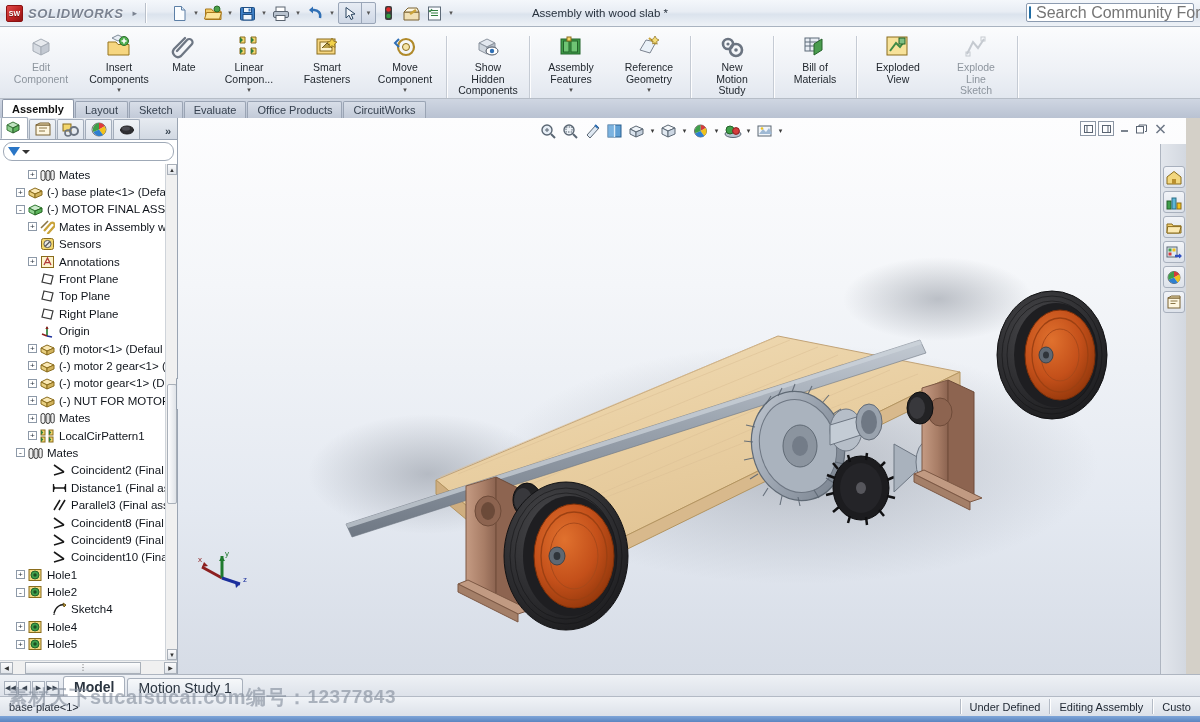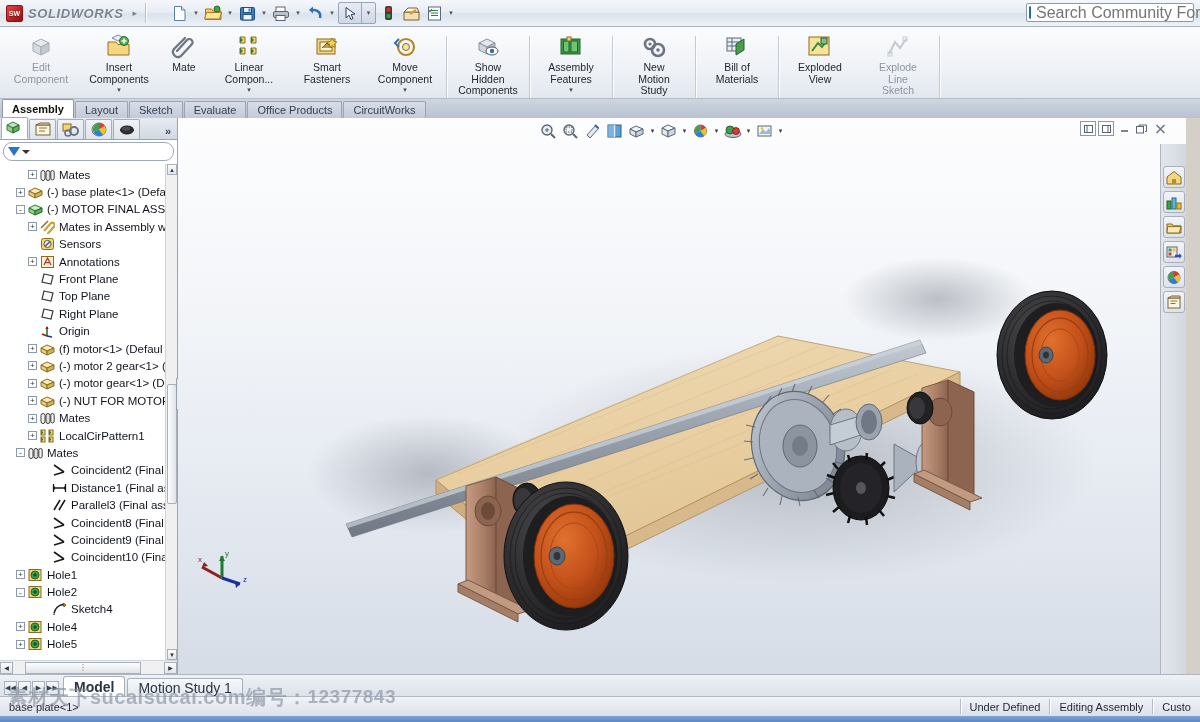--- a/index.html
+++ b/index.html
@@ -380,20 +380,21 @@
       <div class="tb-btn">
         <svg width="17" height="17" viewBox="0 0 17 17">
             <rect x="2.5" y="2" width="12" height="13" fill="#fafcfe" stroke="#5d6a78"></rect>
             <path d="M5 5.5h7M5 8h7M5 10.5h7" stroke="#2f7d3f" stroke-width="1.2"></path>
             <path d="M3 5.5 4 6.6 6 4.3" stroke="#2f7d3f" stroke-width="1.3" fill="none"></path>
           </svg>
       </div>
       <div class="tb-caret">▾</div>
     </div>
 
+    <div class="doc-title">Assembly with wood slab *</div>
 
     <div class="search-box">
       <div class="sicon"></div>
       <input type="text" placeholder="Search Community Forum" style="">
       <div class="mag"></div>
     </div>
   </div>
 
   <div class="ribbon">
 
@@ -522,20 +523,34 @@
             <rect x="9" y="3" width="4" height="4" fill="#f3d76e" stroke="#8a6c1c"></rect>
           </svg>
       </span>
       <span class="rb-lbl wrap">
           <span style="display:block">Assembly</span>
           <span style="display:block">Features</span>
         </span>
       <span class="rb-drop">▾</span>
     </div>
 
+    <div class="rb-item">
+      <span class="rb-ico">
+        <svg width="26" height="26" viewBox="0 0 26 26">
+            <path d="M4 16 10 6l10 2-6 11z" fill="#eaf1f8" stroke="#7b8390"></path>
+            <path d="M13 4 20 10" stroke="#c9a33a" stroke-width="2.2"></path>
+            <path d="m19 2 1.4 2.6L23 6l-2.3 1.4.5 2.8L19 8.8 16.6 10l.5-2.8L15 6l2.6-1.4z" fill="#f5de7a" stroke="#8a6c1c" stroke-width=".7"></path>
+          </svg>
+      </span>
+      <span class="rb-lbl wrap">
+          <span style="display:block">Reference</span>
+          <span style="display:block">Geometry</span>
+        </span>
+      <span class="rb-drop">▾</span>
+    </div>
 
     <div class="rb-div"></div>
 
     <div class="rb-item">
       <span class="rb-ico">
         <svg width="26" height="26" viewBox="0 0 26 26">
             <circle cx="9" cy="10" r="5" fill="none" stroke="#6b7481" stroke-width="2.6"></circle>
             <circle cx="17" cy="16" r="6" fill="none" stroke="#6b7481" stroke-width="2.6"></circle>
             <circle cx="9" cy="10" r="1.6" fill="#6b7481"></circle>
             <circle cx="17" cy="16" r="1.8" fill="#6b7481"></circle>

